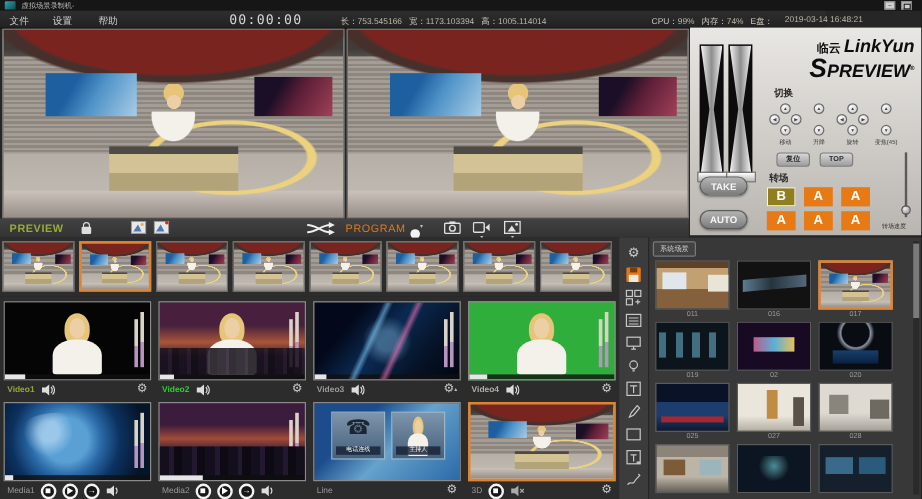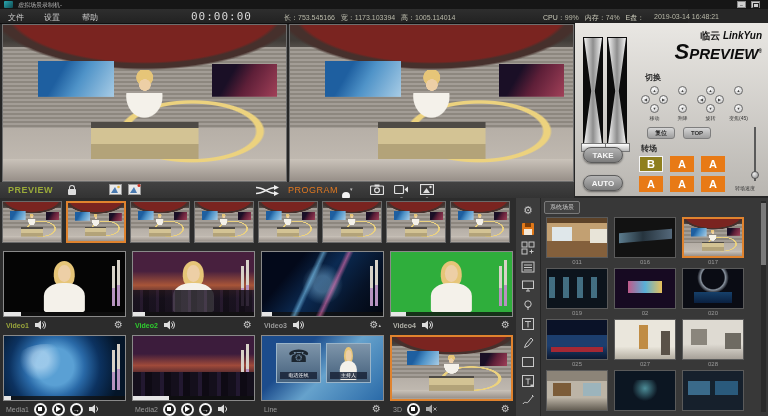--- a/index.html
+++ b/index.html
@@ -66,21 +66,21 @@
         clip-path:polygon(0 0,100% 0,60% 50%,100% 100%,0 100%,40% 50%);}
   .tbar .base{position:absolute;top:106px;width:25px;height:9px;background:linear-gradient(#fff,#b8b8b8);border:1px solid #777;box-sizing:border-box;}
   .tbar .base.s1{left:-1px;} .tbar .base.s2{left:23px;}
   .bigbtn{position:absolute;left:8px;width:40px;height:16px;border-radius:8px;border:1px solid #5c5c5c;
           background:linear-gradient(#b4b4b4,#7c7c7c);color:#f6f6f6;font-size:8px;font-weight:bold;
           text-align:center;line-height:15px;box-shadow:0 1px 2px rgba(0,0,0,.45);box-sizing:border-box;}
   .take{top:124px;} .auto{top:152px;}
 
   .logo{position:absolute;right:6px;top:8px;text-align:right;color:#0c0c0c;line-height:1;}
   .logo .l1{font-size:10px;font-weight:bold;}
-  .logo .l1 .en{font-style:italic;font-size:10px;}
+  .logo .l1 .en{font-style:italic;font-size:15px;}
   .logo .l2{font-size:15px;font-weight:bold;font-style:italic;letter-spacing:0;}
   .logo .l2 .bigS{font-size:22px;}
   .logo .reg{font-size:5px;vertical-align:super;}
 
   .sec-title{position:absolute;font-size:8px;font-weight:bold;color:#2a2a2a;}
   .pads{position:absolute;left:66px;top:63px;height:34px;display:flex;gap:9px;}
   .pad{position:relative;}
   .pad.four{width:27px;} .pad.two{width:11px;}
   .pbtn{position:absolute;width:9px;height:9px;border-radius:50%;border:1px solid #6a6a6a;box-sizing:border-box;
         background:radial-gradient(circle at 35% 30%,#fcfcfc,#c6c6c6);color:#444;font-size:4px;

